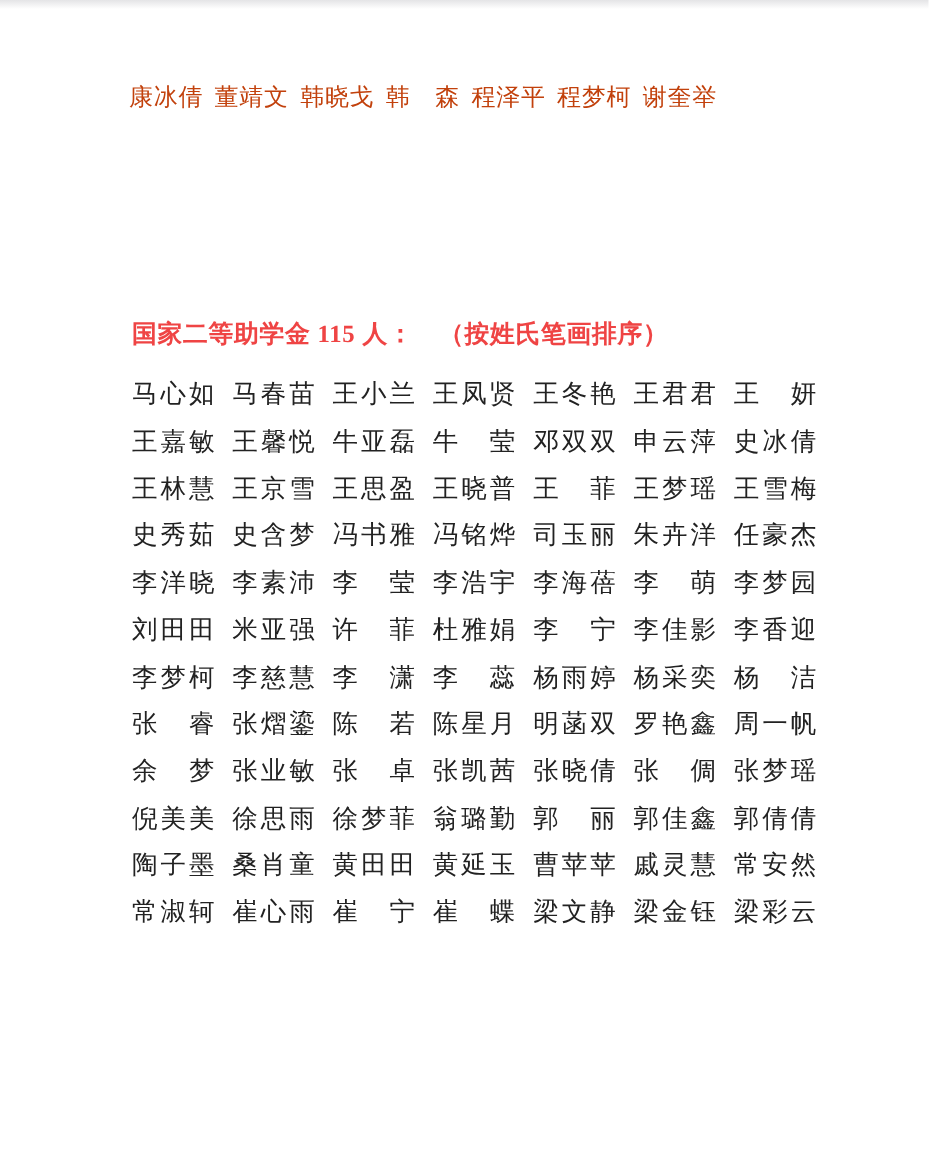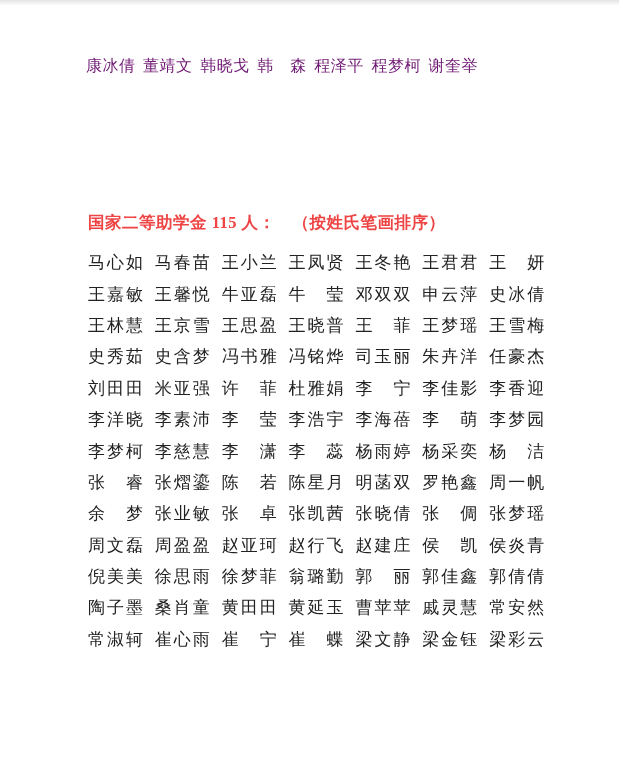--- a/index.html
+++ b/index.html
@@ -19,21 +19,21 @@
     position: absolute; top: 0; left: 0;
     width: 619px; height: 6px;
     background: linear-gradient(to bottom, #e4e4e6, #ffffff);
   }
   .prev-row {
     position: absolute; top: 54px; left: 86px;
     width: 392px;
     display: flex; justify-content: space-between;
     font-size: 16px; letter-spacing: 0.5px;
     line-height: 24px; white-space: pre;
-    color: #701a75;
+    color: #c2410c;
   }
   .doc-title {
     position: absolute; top: 150px; left: 88px;
     width: 478px;
     text-align: center;
     font-size: 19.5px; font-weight: bold;
     letter-spacing: 0.5px;
     color: #000;
     line-height: 27px;
   }
@@ -105,36 +105,36 @@
       <div class="name-row">
         <span class="name-cell">史秀茹</span>
         <span class="name-cell">史含梦</span>
         <span class="name-cell">冯书雅</span>
         <span class="name-cell">冯铭烨</span>
         <span class="name-cell">司玉丽</span>
         <span class="name-cell">朱卉洋</span>
         <span class="name-cell">任豪杰</span>
       </div>
       <div class="name-row">
+        <span class="name-cell">李洋晓</span>
+        <span class="name-cell">李素沛</span>
+        <span class="name-cell">李　莹</span>
+        <span class="name-cell">李浩宇</span>
+        <span class="name-cell">李海蓓</span>
+        <span class="name-cell">李　萌</span>
+        <span class="name-cell">李梦园</span>
+      </div>
+      <div class="name-row">
         <span class="name-cell">刘田田</span>
         <span class="name-cell">米亚强</span>
         <span class="name-cell">许　菲</span>
         <span class="name-cell">杜雅娟</span>
         <span class="name-cell">李　宁</span>
         <span class="name-cell">李佳影</span>
         <span class="name-cell">李香迎</span>
-      </div>
-      <div class="name-row">
-        <span class="name-cell">李洋晓</span>
-        <span class="name-cell">李素沛</span>
-        <span class="name-cell">李　莹</span>
-        <span class="name-cell">李浩宇</span>
-        <span class="name-cell">李海蓓</span>
-        <span class="name-cell">李　萌</span>
-        <span class="name-cell">李梦园</span>
       </div>
       <div class="name-row">
         <span class="name-cell">李梦柯</span>
         <span class="name-cell">李慈慧</span>
         <span class="name-cell">李　潇</span>
         <span class="name-cell">李　蕊</span>
         <span class="name-cell">杨雨婷</span>
         <span class="name-cell">杨采奕</span>
         <span class="name-cell">杨　洁</span>
       </div>
@@ -148,29 +148,20 @@
         <span class="name-cell">周一帆</span>
       </div>
       <div class="name-row">
         <span class="name-cell">余　梦</span>
         <span class="name-cell">张业敏</span>
         <span class="name-cell">张　卓</span>
         <span class="name-cell">张凯茜</span>
         <span class="name-cell">张晓倩</span>
         <span class="name-cell">张　倜</span>
         <span class="name-cell">张梦瑶</span>
-      </div>
-      <div class="name-row">
-        <span class="name-cell">周文磊</span>
-        <span class="name-cell">周盈盈</span>
-        <span class="name-cell">赵亚珂</span>
-        <span class="name-cell">赵行飞</span>
-        <span class="name-cell">赵建庄</span>
-        <span class="name-cell">侯　凯</span>
-        <span class="name-cell">侯炎青</span>
       </div>
       <div class="name-row">
         <span class="name-cell">倪美美</span>
         <span class="name-cell">徐思雨</span>
         <span class="name-cell">徐梦菲</span>
         <span class="name-cell">翁璐勤</span>
         <span class="name-cell">郭　丽</span>
         <span class="name-cell">郭佳鑫</span>
         <span class="name-cell">郭倩倩</span>
       </div>

